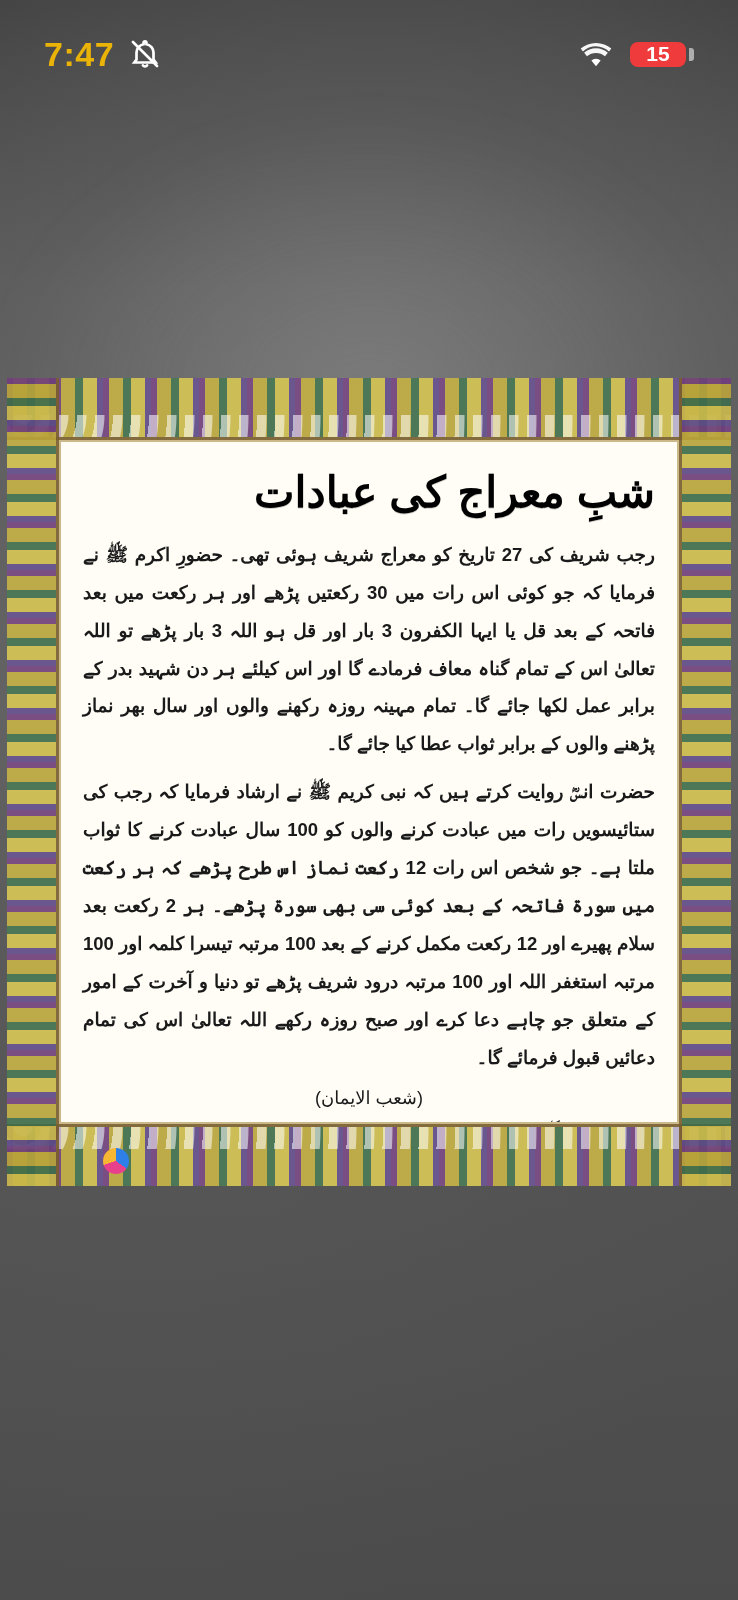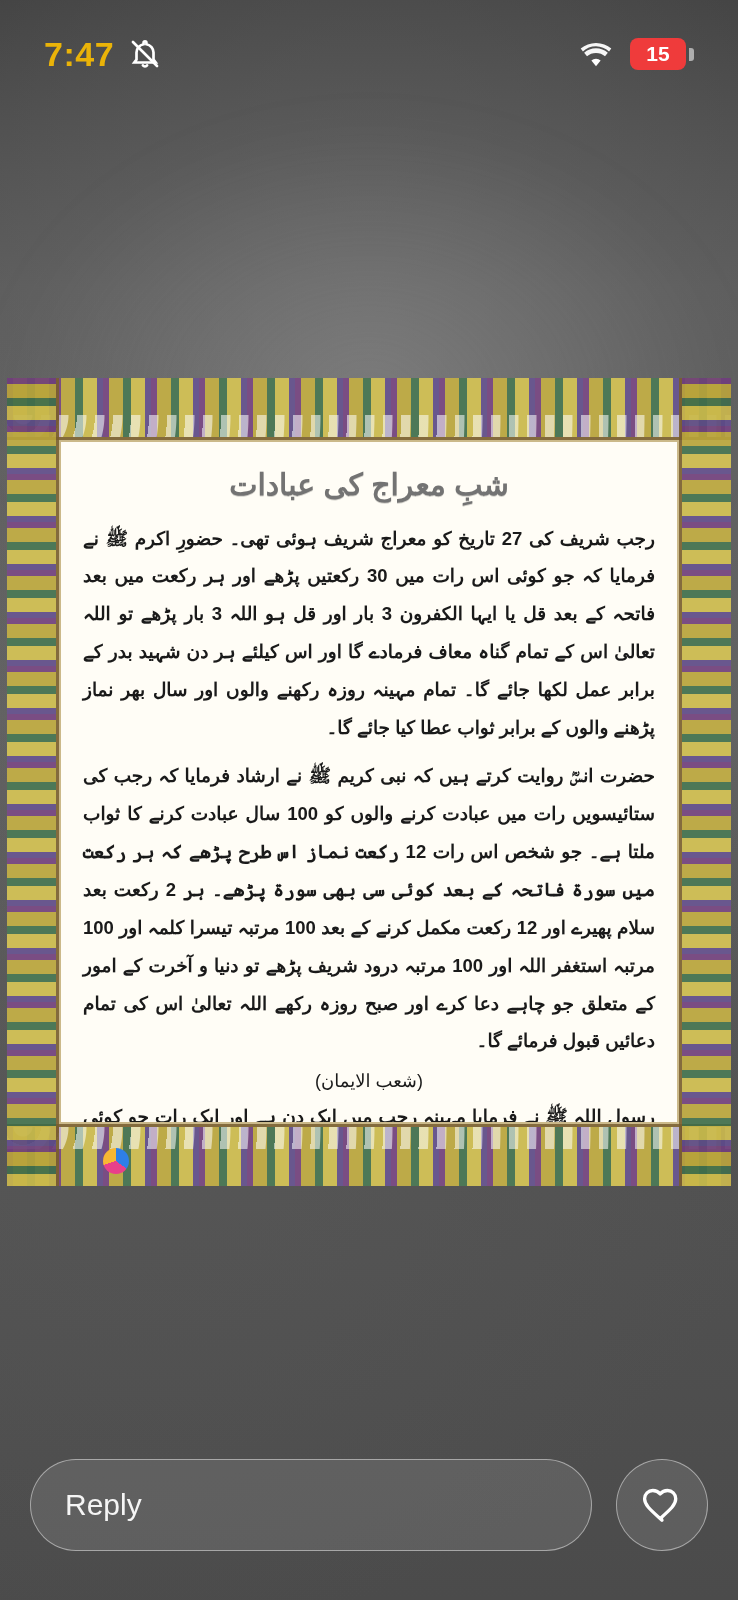--- a/index.html
+++ b/index.html
@@ -65,21 +65,21 @@
     display: flex;
     align-items: center;
     gap: 16px;
   }
   .wifi { width: 36px; height: 28px; display:block; }
   .battery {
     display: flex;
     align-items: center;
   }
   .batt-body {
-    width: 56px; height: 32px;
+    width: 56px; height: 25px;
     background: #ef3b3b;
     border-radius: 8px;
     display: flex;
     align-items: center;
     justify-content: center;
     color: #fff;
     font-size: 21px;
     font-weight: bold;
   }
   .batt-cap {
@@ -149,23 +149,23 @@
   .inner-sheet {
     position: absolute;
     left: 52px; right: 52px; top: 62px; bottom: 62px;
     background: #fffdf6;
     border: 2px solid #cbb98a;
     padding: 18px 22px 10px 22px;
     overflow: hidden;
   }
 
   .doc-title {
-    text-align: center;
-    color: #737373;
-    font-size: 30px;
+    text-align: right;
+    color: #000000;
+    font-size: 43px;
     font-weight: bold;
     direction: rtl;
     line-height: 1.25;
     margin: 6px 0 16px 0;
     text-shadow: 0 1px 0 rgba(0,0,0,.18);
   }
 
   .doc-para {
     direction: rtl;
     text-align: justify;
@@ -280,26 +280,14 @@
       <div class="doc-para">حضرت انسؓ روایت کرتے ہیں کہ نبی کریم ﷺ نے ارشاد فرمایا کہ رجب کی ستائیسویں رات میں عبادت کرنے والوں کو 100 سال عبادت کرنے کا ثواب ملتا ہے۔ جو شخص اس رات 12 رکعت نماز اس طرح پڑھے کہ ہر رکعت میں سورۃ فاتحہ کے بعد کوئی سی بھی سورۃ پڑھے۔ ہر 2 رکعت بعد سلام پھیرے اور 12 رکعت مکمل کرنے کے بعد 100 مرتبہ تیسرا کلمہ اور 100 مرتبہ استغفر اللہ اور 100 مرتبہ درود شریف پڑھے تو دنیا و آخرت کے امور کے متعلق جو چاہے دعا کرے اور صبح روزہ رکھے اللہ تعالیٰ اس کی تمام دعائیں قبول فرمائے گا۔</div>
       <div class="doc-source">(شعب الایمان)</div>
 
       <div class="doc-para">رسول اللہ ﷺ نے فرمایا مہینہ رجب میں ایک دن ہے اور ایک رات جو کوئی عبادت کرے اس رات اور روزہ رکھے اس دن۔ پس اللہ تعالیٰ 100 برس روزے رکھنے کی مانند ثواب عطا فرمائے گا۔ وہ رات ستائیسویں اور دن ستائیسواں ہے۔ اگر اس مہینے کے روزے اور نمازوں کے فضائل پورے پورے لکھے جائیں تو ایک رسالہ مستقل لکھا جا سکتا ہے۔ لہٰذا اسی پر اکتفا کیا گیا ہے۔ ان نفلوں کو جماعت کے ساتھ پڑھنا مکروہ ہے۔</div>
 
     </div>
 
     <div class="badge-dot"></div>
   </div>
 
-  <div class="bottombar">
-    <div class="reply-box">
-      <span class="ph">Reply</span>
-    </div>
-    <div class="like-btn">
-      <span>
-        <svg class="heart" viewBox="0 0 24 24" fill="none" stroke="#ffffff" stroke-width="1.8" stroke-linejoin="round">
-          <path d="M12 20.3l-1.5-1.35C5.3 14.3 2.5 11.8 2.5 8.6 2.5 6.1 4.5 4.1 7 4.1c1.5 0 3 .7 4 1.9 1-1.2 2.5-1.9 4-1.9 2.5 0 4.5 2 4.5 4.5 0 3.2-2.8 5.7-8 10.35L12 20.3z"></path>
-        </svg>
-      </span>
-    </div>
-  </div>
 
 </div>
 
 </body></html>

